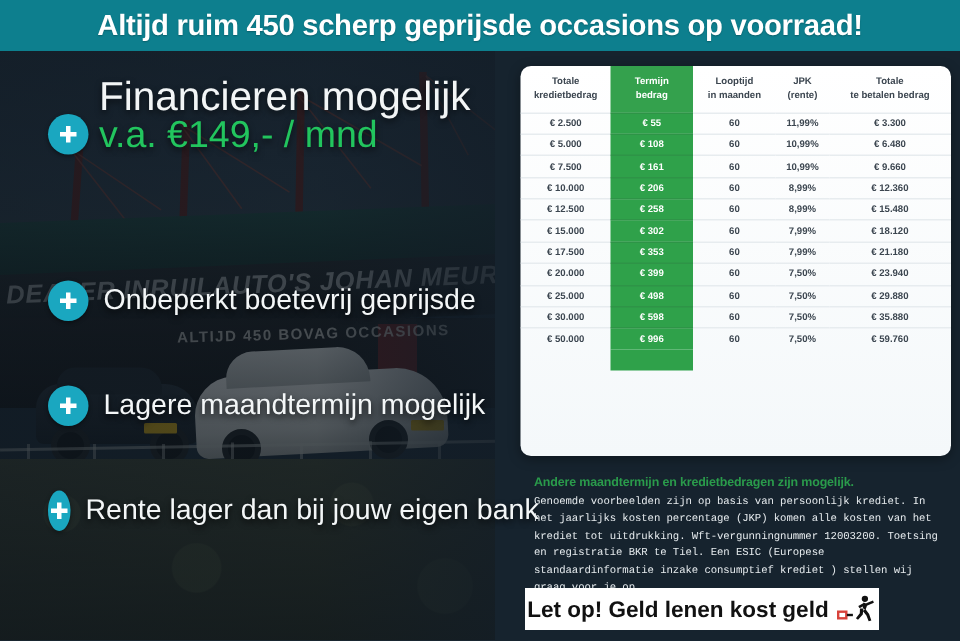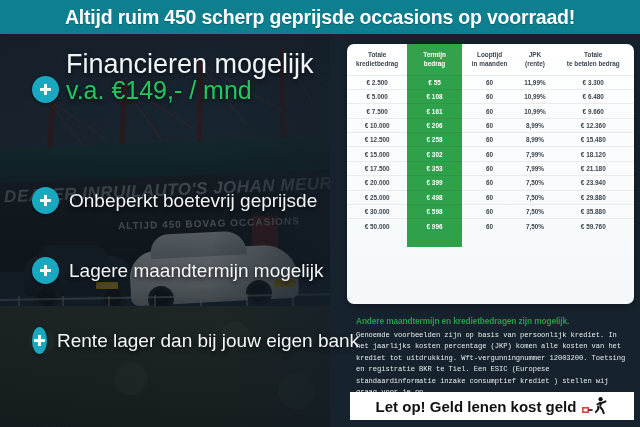--- a/index.html
+++ b/index.html
@@ -187,21 +187,21 @@
   .disc { position:absolute; left:356px; top:316px; width:272px; }
   .disc-title {
     color:#2a9b4b; font-size:8.3px; font-weight:bold; margin-bottom:4px;
     letter-spacing:-0.1px;
   }
   .disc-body {
     color:#e6ebee; font-size:7.1px; line-height:1.62; letter-spacing:-0.05px;font-family:Liberation Mono, monospace;
   }
 
   .warnbar {
-    position:absolute; left:350px; top:392px; width:284px; height:28px;
+    position:absolute; left:350px; top:392px; width:236px; height:28px;
     background:#ffffff; display:flex; align-items:center; justify-content:center; gap:6px;
   }
   .warn-text { color:#111111; font-size:15px; font-weight:bold; white-space:nowrap; }
   .afm { display:flex; align-items:center; gap:1px; }
 </style>
 </head>
 <body>
 
 <div class="banner">
   <div class="banner-text">Altijd ruim 450 scherp geprijsde occasions op voorraad!</div>

